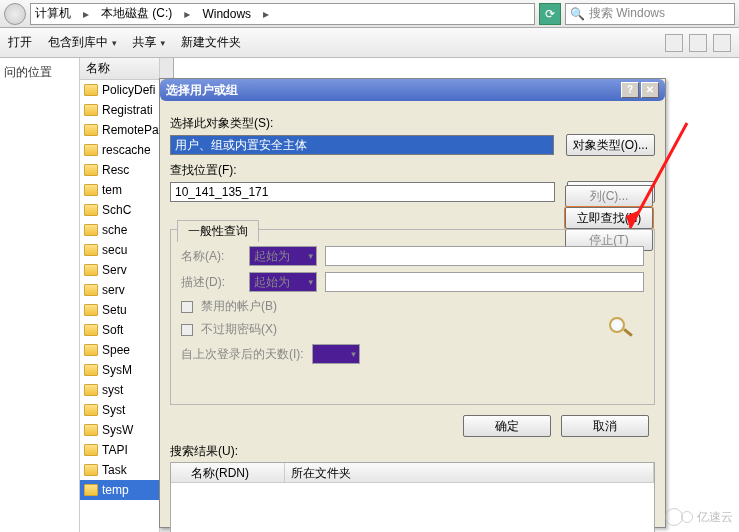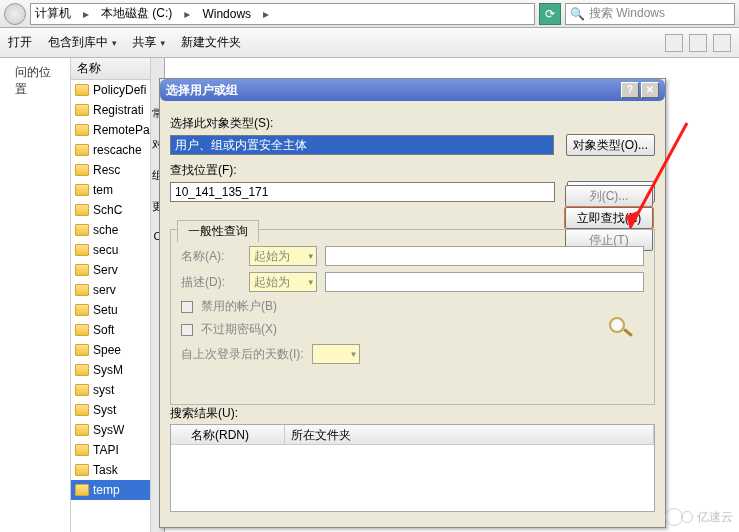--- a/index.html
+++ b/index.html
@@ -15,21 +15,21 @@
 
 
 .toolbar { height: 30px; background: linear-gradient(#fafafa,#e8e8e8); border-bottom: 1px solid #bbb; display: flex; align-items: center; padding: 0 8px; gap: 16px; }
 .tb-item { display: flex; align-items: center; gap: 2px; }
 .tb-drop::after { content: "▾"; font-size: 9px; color: #333; margin-left: 2px; }
 .tb-right { margin-left: auto; display: flex; gap: 6px; }
 .tb-icon { width: 18px; height: 18px; border: 1px solid #aaa; background: #eee; }
 
 
 .main { display: flex; height: calc(532px - 58px); }
-.leftpane { width: 71px; border-right: 1px solid #ccc; padding: 6px 15px; }
+.leftpane { width: 80px; border-right: 1px solid #ccc; padding: 6px 4px; }
 .leftpane-title { color: #333; margin-bottom: 8px; }
 .filepane { width: 80px; border-right: 1px solid #ccc; overflow: hidden; }
 .fp-header { height: 22px; background: linear-gradient(#f5f5f5,#e5e5e5); border-bottom: 1px solid #ccc; display: flex; align-items: center; padding: 0 6px; }
 .fp-list { }
 .fp-item { display: flex; align-items: center; gap: 4px; padding: 1px 4px; height: 20px; white-space: nowrap; overflow: hidden; }
 .fp-item.sel { background: #3874d6; color: #fff; }
 .folder-icon { width: 14px; height: 12px; background: linear-gradient(#ffe18a,#f0c23e); border: 1px solid #d4a636; border-radius: 1px; flex-shrink: 0; }
 .fp-item.sel .folder-icon { background: linear-gradient(#ffe18a,#f0c23e); }
 
 .stub-col { width: 14px; background: #e8e8e8; border-right: 1px solid #aaa; padding-top: 40px; }
@@ -45,21 +45,21 @@
 .row-flex { display: flex; gap: 12px; align-items: center; }
 .textfield { flex: 1; height: 20px; border: 1px solid #7a7a7a; background: #fff; padding: 0 4px; line-height: 18px; }
 .textfield.sel { background: #3166c4; color: #fff; }
 .winbtn { min-width: 88px; height: 22px; background: linear-gradient(#fdfdfd,#e1e1e1); border: 1px solid #707070; border-radius: 2px; text-align: center; line-height: 20px; padding: 0 6px; }
 .winbtn.dis { color: #888; }
 
 .groupbox { border: 1px solid #b8b8b8; margin-top: 26px; position: relative; padding: 10px 10px 6px; height: 176px; }
 .tab-hdr { position: absolute; top: -10px; left: 6px; background: #ece9d8; border: 1px solid #b8b8b8; border-bottom: none; padding: 2px 10px; }
 .grow { display: flex; align-items: center; gap: 8px; margin: 6px 0; color: #888; }
 .glbl { width: 60px; }
-.combo { width: 68px; height: 20px; border: 1px solid #a0a0a0; background: #fef9c3; display: flex; align-items: center; padding: 0 4px; color: #888; position: relative; }
+.combo { width: 68px; height: 20px; border: 1px solid #a0a0a0; background: #4c1d95; display: flex; align-items: center; padding: 0 4px; color: #888; position: relative; }
 .combo::after { content: "▾"; position: absolute; right: 3px; font-size: 9px; }
 .ginput { flex: 1; height: 20px; border: 1px solid #a0a0a0; background: #fff; }
 .chk { width: 12px; height: 12px; border: 1px solid #888; background: #eee; display: inline-block; }
 
 .side-btns { position: absolute; right: 12px; top: 106px; display: flex; flex-direction: column; }
 .magnifier { position: absolute; right: 28px; top: 236px; width: 30px; height: 24px; }
 .mag-glass { width: 16px; height: 16px; border: 2px solid #caa74b; border-radius: 50%; position: absolute; left: 2px; top: 2px; background: radial-gradient(#fff,#e8f0ff); }
 .mag-handle { width: 10px; height: 3px; background: #a68434; position: absolute; left: 16px; top: 16px; transform: rotate(40deg); }
 
 .btn-row { display: flex; justify-content: flex-end; gap: 10px; margin: 10px 0 6px; padding-right: 6px; }
@@ -263,20 +263,24 @@
         <span>自上次登录后的天数(I):</span>
         <div class="combo" style="width:48px"></div>
       </div>
     </div>
 
     <div class="magnifier">
       <div class="mag-glass"></div>
         <div class="mag-handle"></div>
     </div>
 
+    <div class="btn-row">
+      <div class="winbtn">确定</div>
+      <div class="winbtn">取消</div>
+    </div>
 
     <div>搜索结果(U):</div>
     <div class="resultbox">
       <div class="rb-head">
         <div class="rb-col c1">名称(RDN)</div>
         <div class="rb-col c2">所在文件夹</div>
       </div>
     </div>
   </div>
 </div>

